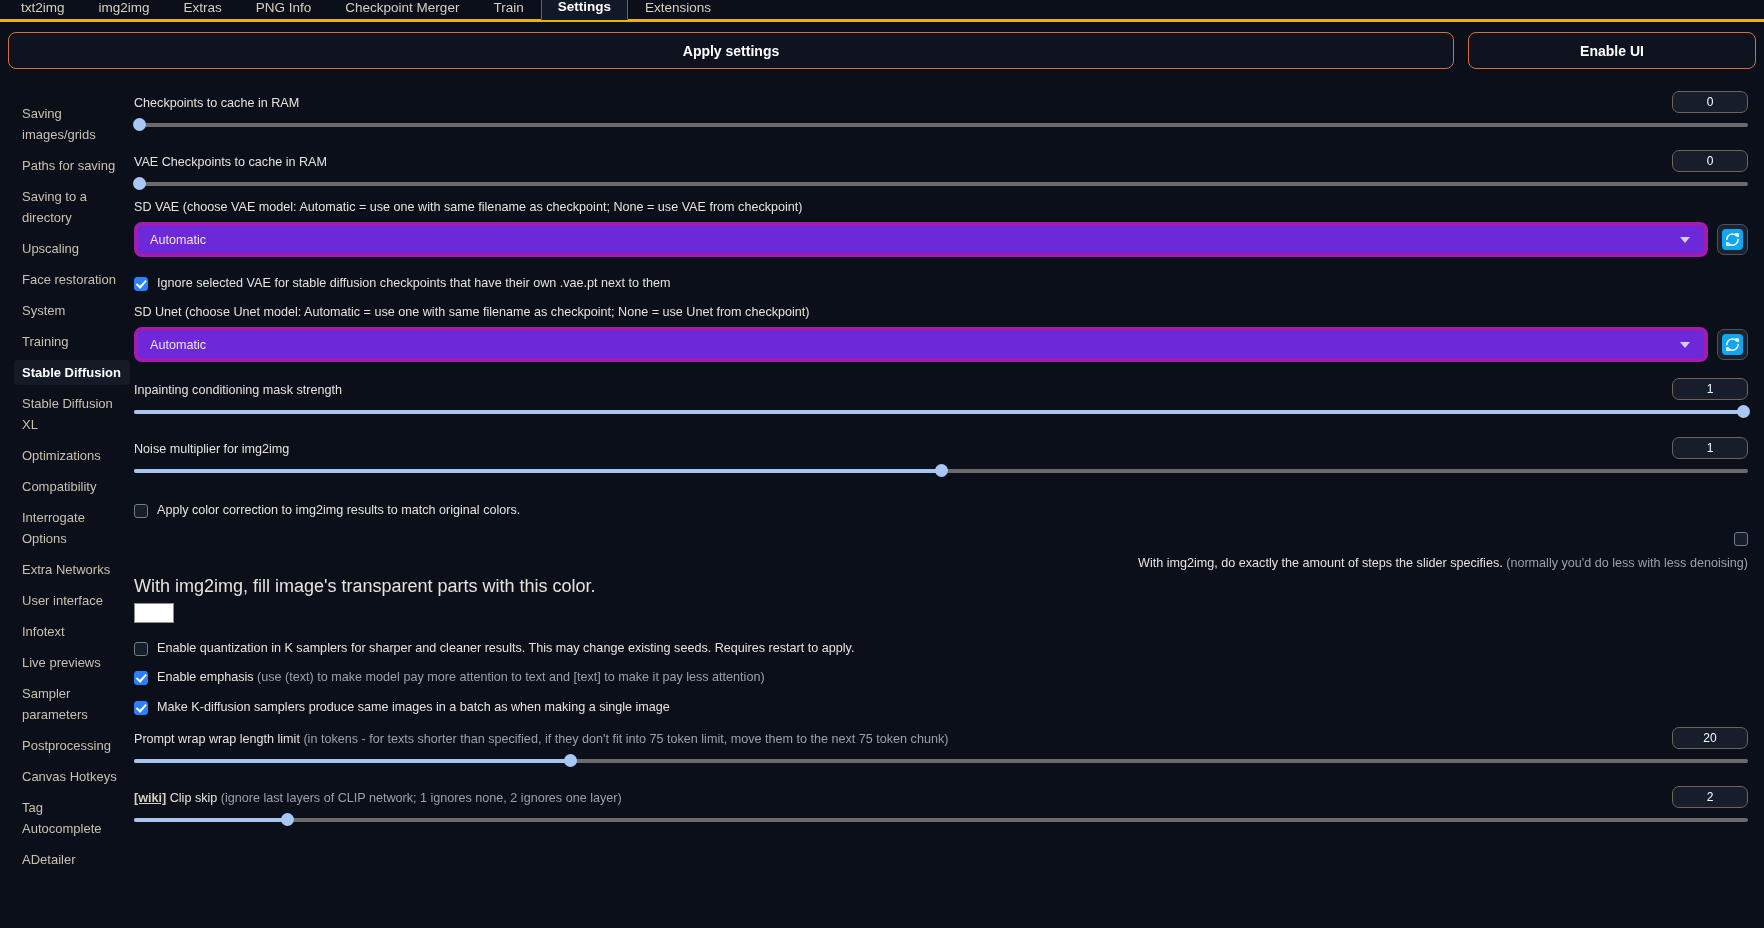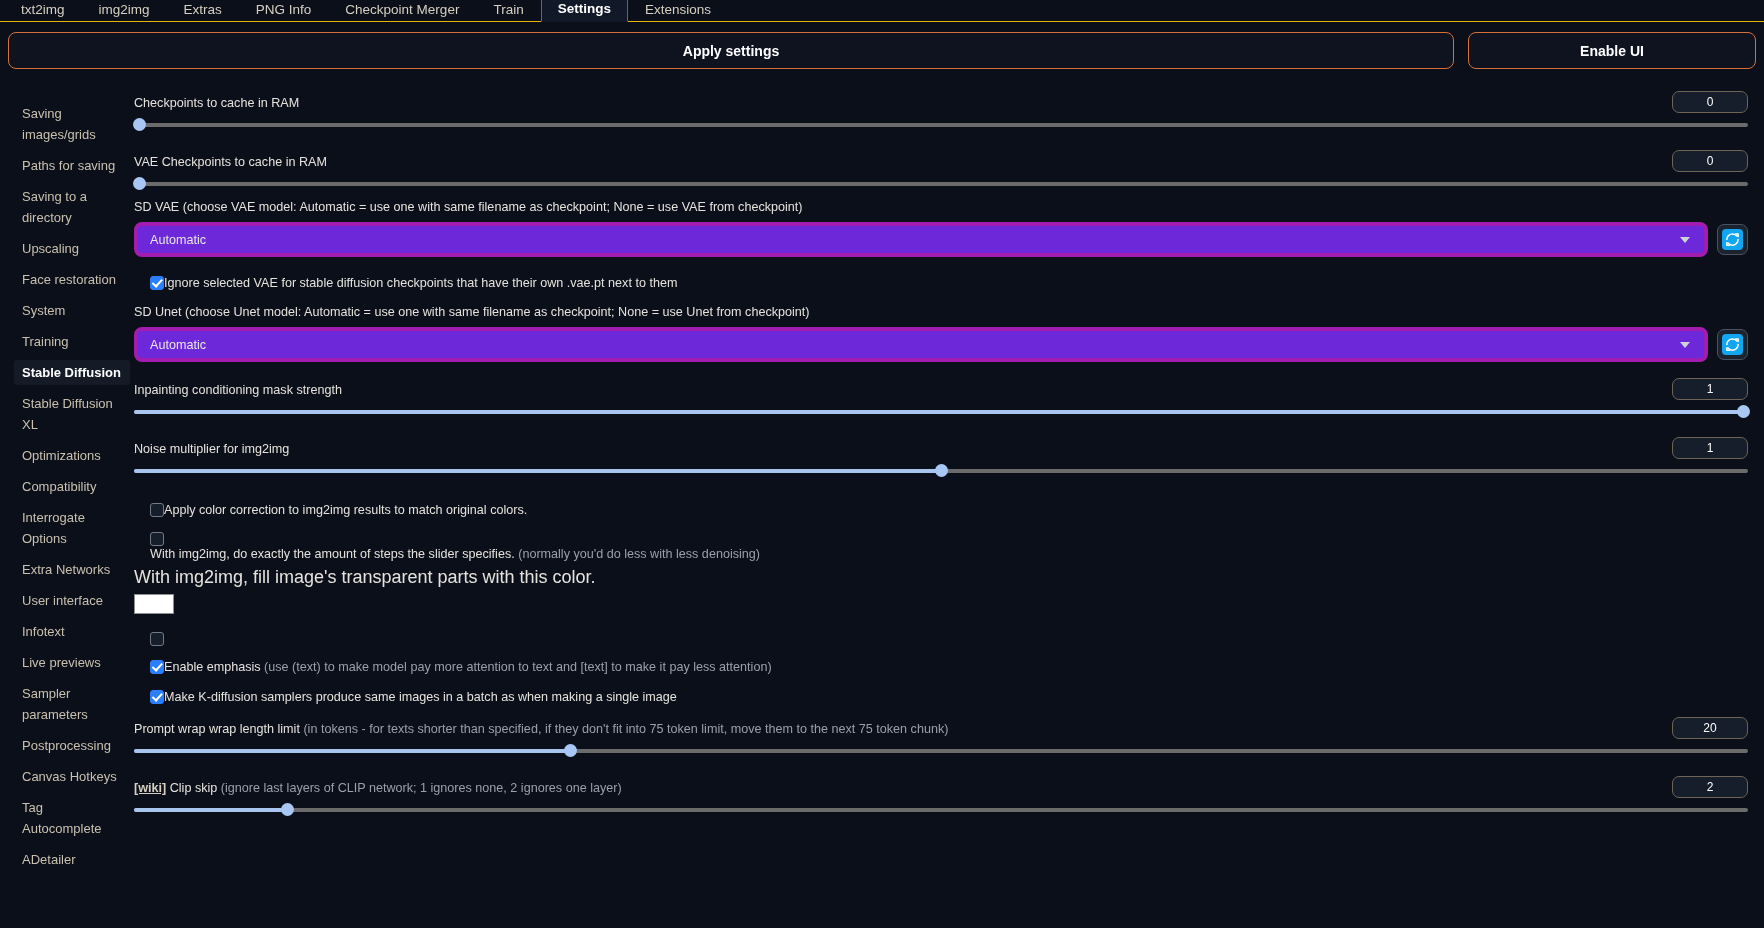--- a/index.html
+++ b/index.html
@@ -10,21 +10,21 @@
     font-family: "Liberation Sans", sans-serif;
     overflow: hidden;
   }
   body { position: relative; }
 
   
   .tabbar {
     display: flex;
     align-items: flex-end;
     height: 22px;
-    border-bottom: 1px solid #eab308;
+    border-bottom: 3px solid #eab308;
     background: #0b0f19;
     padding-left: 4px;
   }
   .tab {
     font-size: 13.5px;
     color: #d6cfc2;
     padding: 2px 16px 4px 16px;
     line-height: 16px;
     white-space: nowrap;
     cursor: pointer;
@@ -205,23 +205,23 @@
     border-radius: 4px;
     background: #12a6f0;
     display: flex;
     align-items: center;
     justify-content: center;
   }
 
   
   .cbrow {
     display: flex;
-    align-items: flex-start;
+    align-items: flex-end;
+    gap: 9px;
     margin-bottom: 13px;
-    margin-left: 16px;
   }
   .cbox {
     width: 14px; height: 14px;
     flex: 0 0 14px;
     border-radius: 3px;
     border: 1px solid #737b88;
     background: #161d2b;
     margin-top: 1px;
     cursor: pointer;
     display: flex;
@@ -400,20 +400,21 @@
     <div class="cbrow" style="margin-bottom:7px;flex-direction:column;">
       <div class="cbox"></div>
       <div class="cblabel"><span>With img2img, do exactly the amount of steps the slider specifies.</span><span class="hint"> (normally you'd do less with less denoising)</span></div>
     </div>
 
     <div class="colorlabel">With img2img, fill image's transparent parts with this color.</div>
     <div class="swatch"></div>
 
     <div class="cbrow">
       <div class="cbox"></div>
+      <div class="cblabel">Enable quantization in K samplers for sharper and cleaner results. This may change existing seeds. Requires restart to apply.</div>
     </div>
 
     <div class="cbrow" style="margin-bottom:14px;">
       <div class="cbox checked"></div>
       <div class="cblabel"><span>Enable emphasis</span><span class="hint"> (use (text) to make model pay more attention to text and [text] to make it pay less attention)</span></div>
     </div>
 
     <div class="cbrow" style="margin-bottom:16px;">
       <div class="cbox checked"></div>
       <div class="cblabel">Make K-diffusion samplers produce same images in a batch as when making a single image</div>

